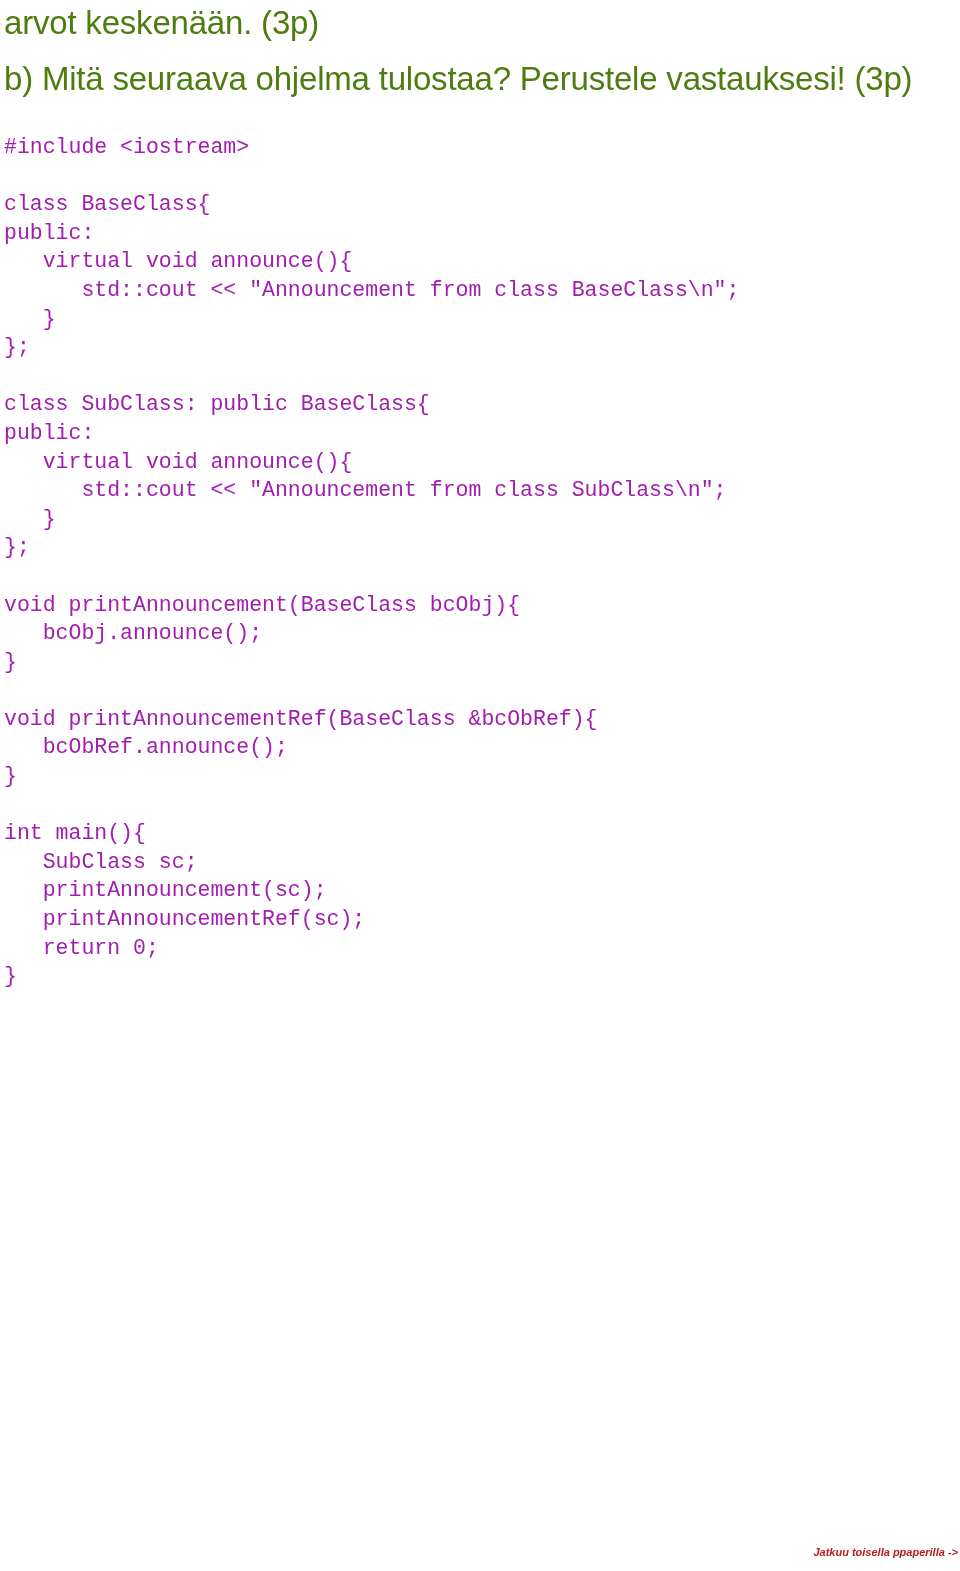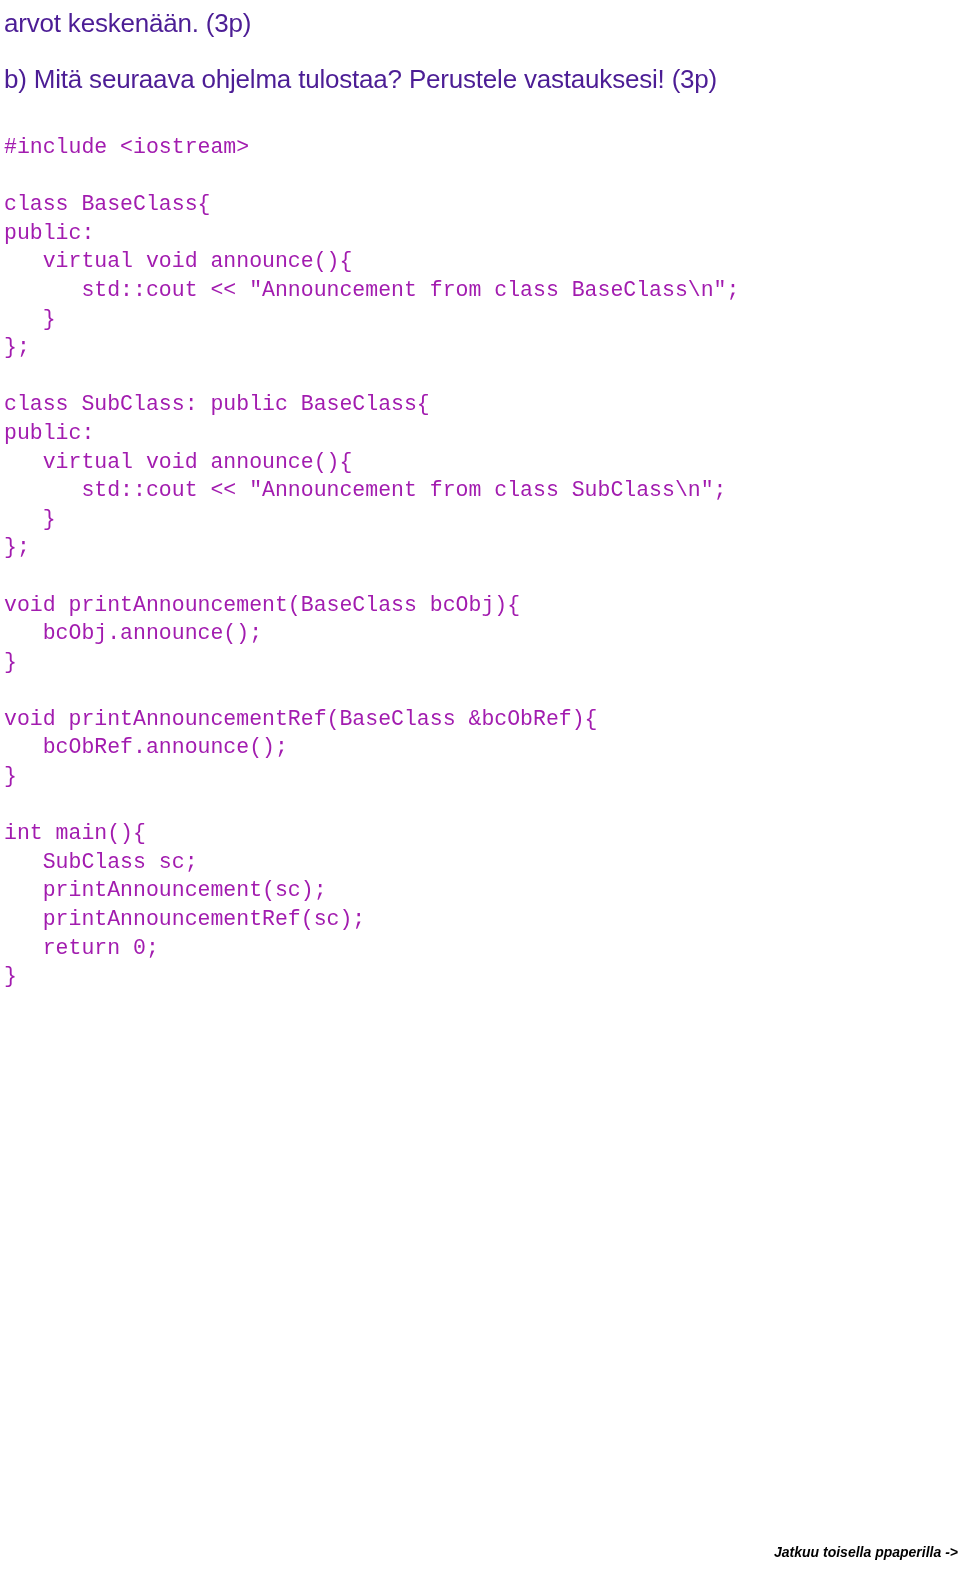--- a/index.html
+++ b/index.html
@@ -23,24 +23,24 @@
 
   
   .heading-block {
     position: absolute;
     left: 4px;
     top: 6px;
     width: 952px;
   }
   .heading-line {
     font-family: "Liberation Sans", sans-serif;
-    font-size: 26px;
+    font-size: 33px;
     line-height: 34px;
     letter-spacing: -0.2px;
-    color: #4c1d95;
+    color: #4d7c0f;
     white-space: pre;
   }
   .heading-line.first {
     margin: 0 0 22px 0;
   }
   .heading-line.second {
     margin: 0;
   }
 
   
@@ -63,25 +63,25 @@
   .code-line.blank {
     height: 28.6px;
   }
 
   
   .footer-note {
     position: absolute;
     right: 2px;
     top: 1541px;
     font-family: "Liberation Sans", sans-serif;
-    font-size: 14px;
+    font-size: 11px;
     font-weight: bold;
     font-style: italic;
     line-height: 22px;
-    color: #000000;
+    color: #b91c1c;
     white-space: pre;
   }
 </style>
 </head>
 <body>
 
 <div class="page">
 
   <div class="heading-block">
     <div class="heading-line first">arvot keskenään. (3p)</div>

